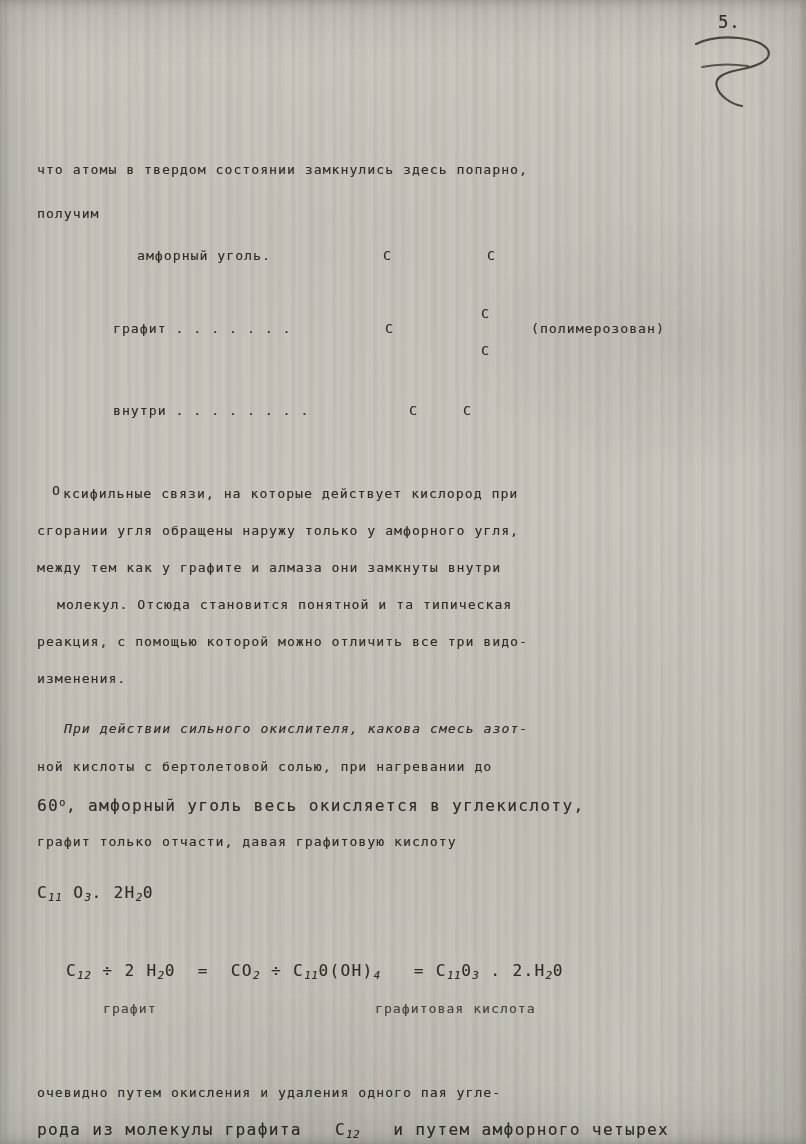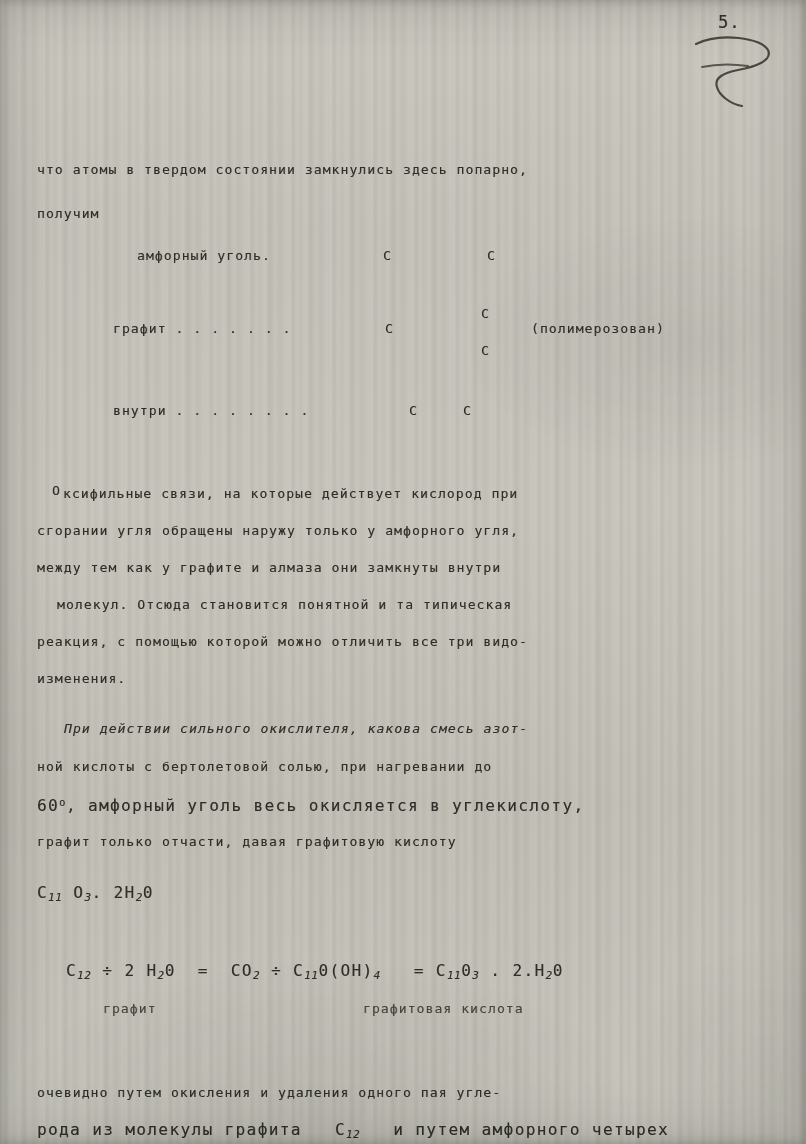--- a/index.html
+++ b/index.html
@@ -133,16 +133,16 @@
       <div class="txt body-line" style="left: 37px; top: 672px;">изменения.</div>
       <div class="txt body-line" style="left: 64px; top: 722px; font-style: italic;">При действии сильного окислителя, какова смесь азот-</div>
       <div class="txt body-line" style="left: 37px; top: 760px;">ной кислоты с бертолетовой солью, при нагревании до</div>
       <div class="txt body-line" style="left: 37px; top: 835px;">графит только отчасти, давая графитовую кислоту</div>
       <div class="txt body-line" style="left: 37px; top: 1086px;">очевидно путем окисления и удаления одного пая угле-</div>
       <div class="txt formula-line" style="left: 37px; top: 797px;"><span>60</span><sup>o</sup><span>, амфорный уголь весь окисляется в углекислоту,</span></div>
       <div class="txt formula-line" style="left: 37px; top: 885px;"><span>C</span><sub>11</sub><span> O</span><sub>3</sub><span>. 2H</span><sub>2</sub><span>0</span></div>
       <div class="txt formula-line" style="left: 66px; top: 963px;"><span>C</span><sub>12</sub><span> ÷ 2 H</span><sub>2</sub><span>0  =  CO</span><sub>2</sub><span> ÷ C</span><sub>11</sub><span>0(OH)</span><sub>4</sub><span>   = C</span><sub>11</sub><span>0</span><sub>3</sub><span> . 2.H</span><sub>2</sub><span>0</span></div>
       <div class="txt formula-line" style="left: 37px; top: 1122px;"><span>рода из молекулы графита   C</span><sub>12</sub><span>   и путем амфорного четырех</span></div>
       <div class="txt body-line faint" style="left: 103px; top: 1002px;">графит</div>
-      <div class="txt body-line faint" style="left: 363px; top: 1002px;">графитовая кислота</div>
+      <div class="txt body-line faint" style="left: 375px; top: 1002px;">графитовая кислота</div>
     </div>
 
 </div>
 
 </body></html>

